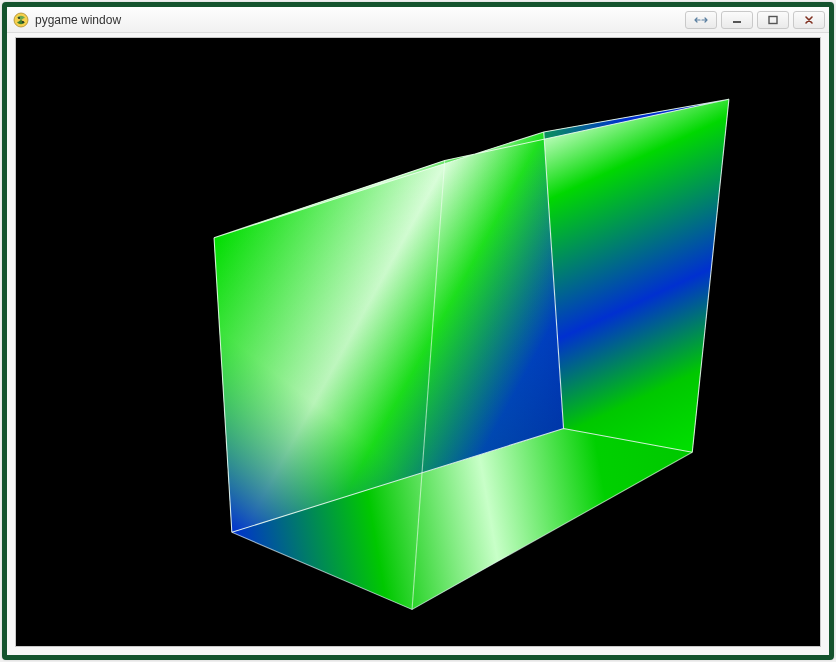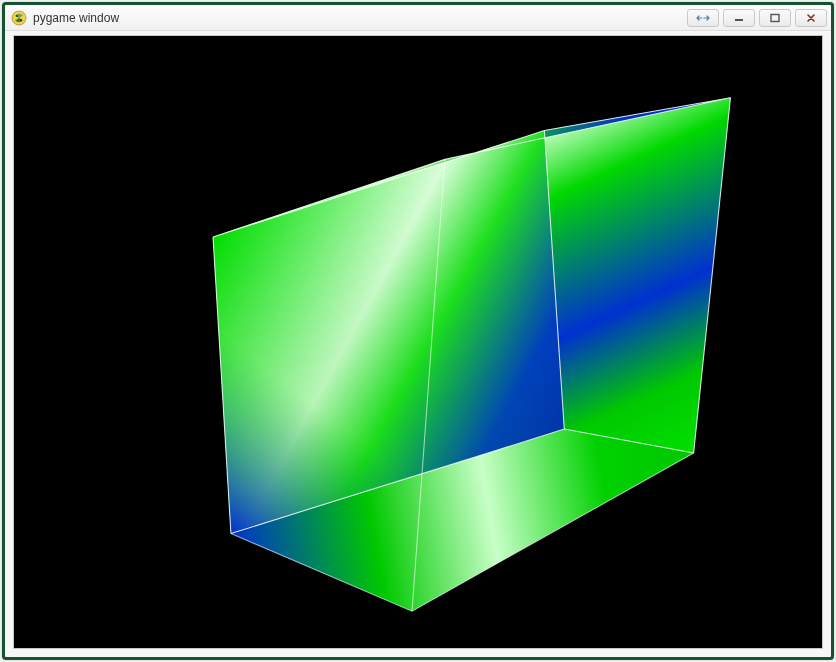--- a/index.html
+++ b/index.html
@@ -8,21 +8,21 @@
       height: 662px;
       background: #f0f0f0;
       font-family: "Segoe UI", Tahoma, sans-serif;
       font-size: 12px;
       position: relative;
       overflow: hidden;
     }
     .window-frame {
       position: absolute;
       top: 2px; left: 2px; right: 2px; bottom: 2px;
-      border: 3px solid #14532d;
+      border: 5px solid #14532d;
       border-radius: 4px;
       background: #f7f7f7;
       display: flex;
       flex-direction: column;
       box-shadow: 0 0 2px rgba(0,0,0,0.15);
     }
     .titlebar {
       height: 26px;
       display: flex;
       align-items: center;

